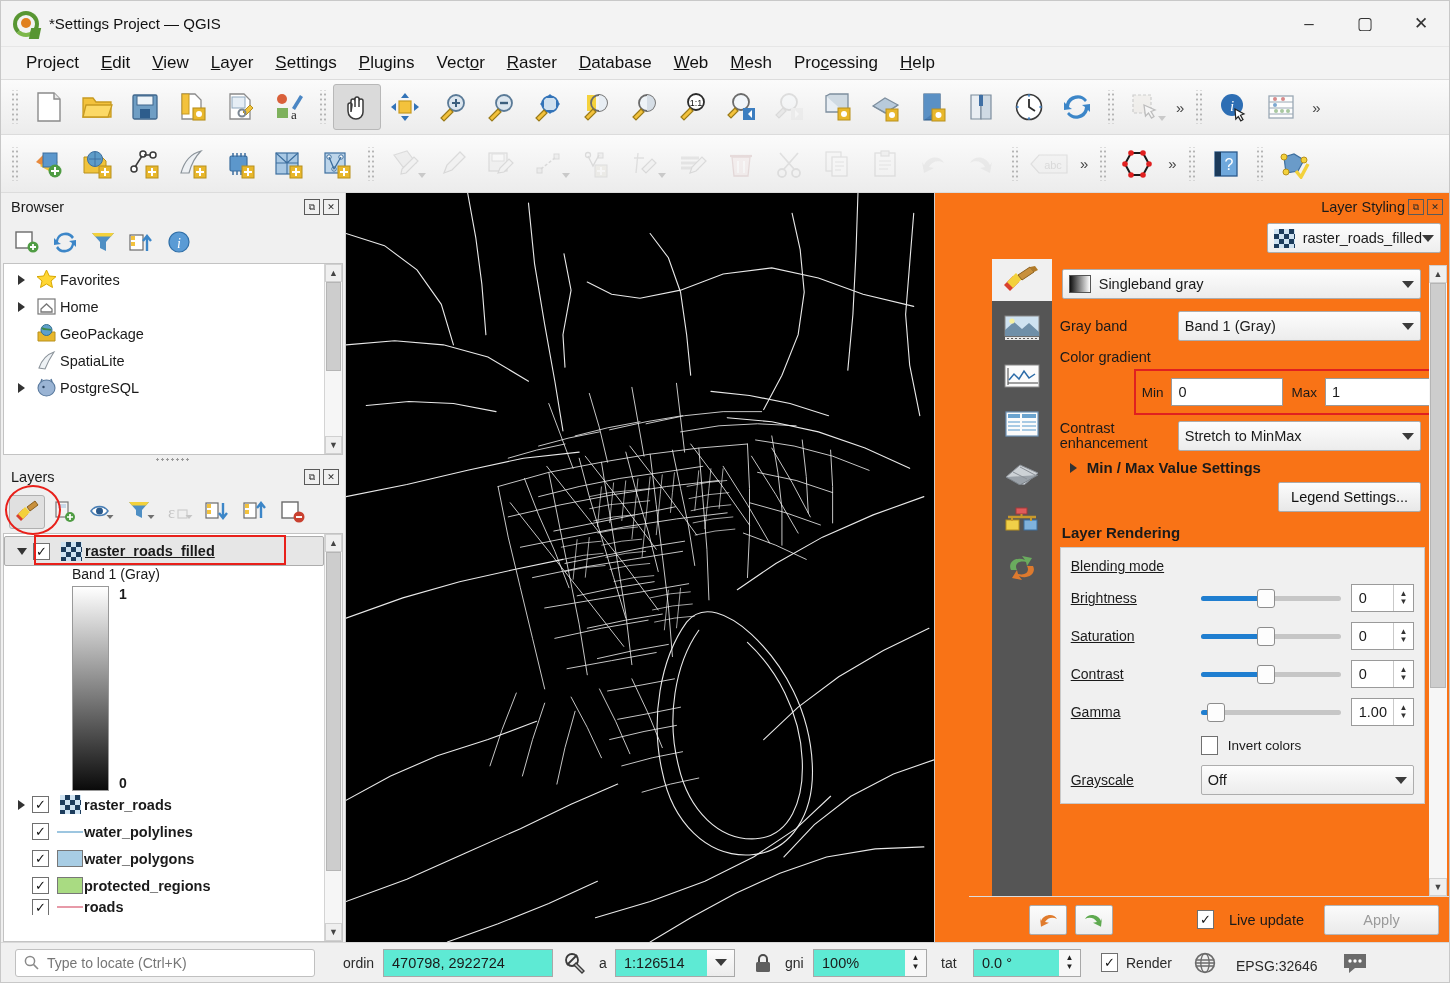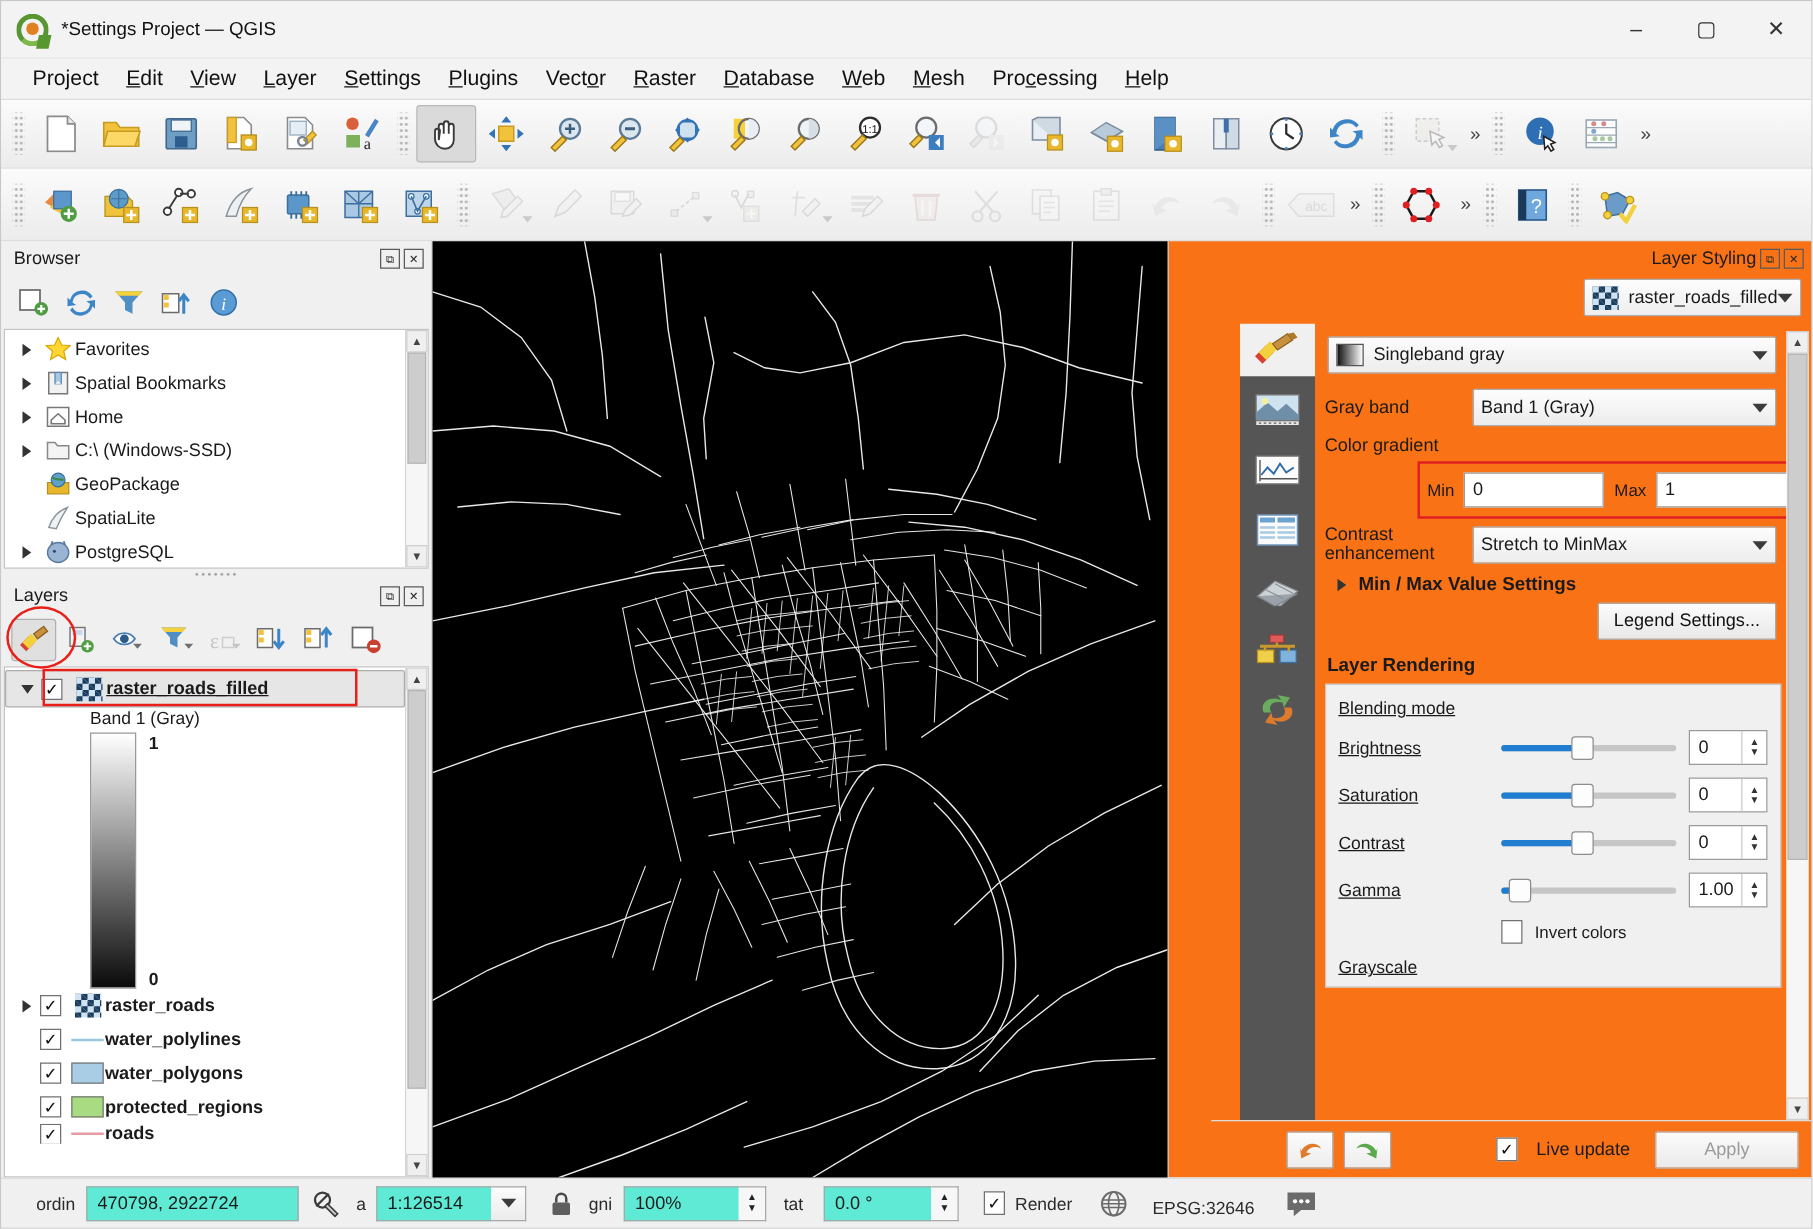--- a/index.html
+++ b/index.html
@@ -827,49 +827,25 @@
                 </svg>
             </span>
             <span>Favorites</span>
           </div>
           <div class="tree-row">
             <span class="tw">
                 <i class="tri"></i>
               </span>
             <span class="ticon">
               <svg width="21" height="21" viewBox="0 0 21 21">
-                  <rect x="3" y="2" width="15" height="17" fill="#f2f2f2" stroke="#777" stroke-width="1.2"></rect>
-                  <rect x="8" y="2" width="5" height="9" fill="#a8c8e4" stroke="#5a87ad" stroke-width="1"></rect>
-                  <path d="M8 11l2.5-2 2.5 2" fill="#fff"></path>
-                </svg>
-            </span>
-            <span>Spatial Bookmarks</span>
-          </div>
-          <div class="tree-row">
-            <span class="tw">
-                <i class="tri"></i>
-              </span>
-            <span class="ticon">
-              <svg width="21" height="21" viewBox="0 0 21 21">
                   <rect x="2" y="3" width="17" height="15" fill="#fff" stroke="#777" stroke-width="1.2"></rect>
                   <path d="M5 13l5.5-5 5.5 5v3H5z" fill="none" stroke="#777" stroke-width="1.3"></path>
                 </svg>
             </span>
             <span>Home</span>
-          </div>
-          <div class="tree-row">
-            <span class="tw">
-                <i class="tri"></i>
-              </span>
-            <span class="ticon">
-              <svg width="21" height="21" viewBox="0 0 21 21">
-                  <path d="M2 4h6l2 2.5h9V17H2z" fill="#f4f4f4" stroke="#888" stroke-width="1.2"></path>
-                </svg>
-            </span>
-            <span>C:\ (Windows-SSD)</span>
           </div>
           <div class="tree-row">
             <span class="tw"></span>
             <span class="ticon">
               <svg width="21" height="21" viewBox="0 0 21 21">
                   <path d="M2 9h17v9H2z" fill="#e8b72c" stroke="#b8901c" stroke-width="1"></path>
                   <circle cx="10.5" cy="7" r="5.5" fill="#5fa0cc" stroke="#37708f" stroke-width="1"></circle>
                   <path d="M6 5c2 2 6 1 9 2" stroke="#3f8a4a" stroke-width="1.8" fill="none"></path>
                 </svg>
             </span>
@@ -1371,20 +1347,24 @@
                     <span>▼</span>
                   </span>
               </div>
             </div>
             <div class="grow" style="padding-left:130px;">
               <span class="cbox" style="width:19px;height:19px;margin-right:10px;"></span>
               <span>Invert colors</span>
             </div>
             <div class="grow" style="margin-bottom:0;">
               <div class="glabel">Grayscale</div>
+              <div class="sel">
+                <span>Off</span>
+                <span class="caret"></span>
+              </div>
             </div>
           </div>
 
           <div class="styling-scroll">
             <div class="sb-arrow">▲</div>
             <div class="sb-track">
               <div class="sb-thumb" style="top:0;height:68%;"></div>
             </div>
             <div class="sb-arrow">▼</div>
           </div>
@@ -1405,20 +1385,27 @@
         <div class="liveupd">
           <span class="cbox" style="width:19px;height:19px;">✓</span>
           <span>Live update</span>
         </div>
         <div class="apply-btn">Apply</div>
       </div>
     </div>
   </div>
 
   <div class="statusbar">
+    <div class="locate">
+      <svg width="15" height="15" viewBox="0 0 15 15">
+          <circle cx="6" cy="6" r="4.6" fill="none" stroke="#8a8a8a" stroke-width="1.5"></circle>
+          <path d="M9.4 9.4L14 14" stroke="#8a8a8a" stroke-width="1.6"></path>
+        </svg>
+      <span>Type to locate (Ctrl+K)</span>
+    </div>
     <div class="sb-label" style="width:34px;flex:0 0 34px;margin-left:22px;">ordin</div>
     <div class="sb-field" style="width:170px;flex:0 0 170px;">470798, 2922724</div>
     <div style="width:34px;flex:0 0 34px;display:flex;align-items:center;justify-content:center;">
       <svg width="24" height="22" viewBox="0 0 24 22">
           <circle cx="8" cy="8" r="6" fill="none" stroke="#3a3a3a" stroke-width="1.8"></circle>
           <path d="M3 13L13 3" stroke="#3a3a3a" stroke-width="1.8"></path>
           <path d="M12 11l8 8-2 2-8-8z" fill="#d0d0d0" stroke="#3a3a3a" stroke-width="1.4"></path>
         </svg>
     </div>
     <div class="sb-label" style="width:10px;flex:0 0 10px;">a</div>

